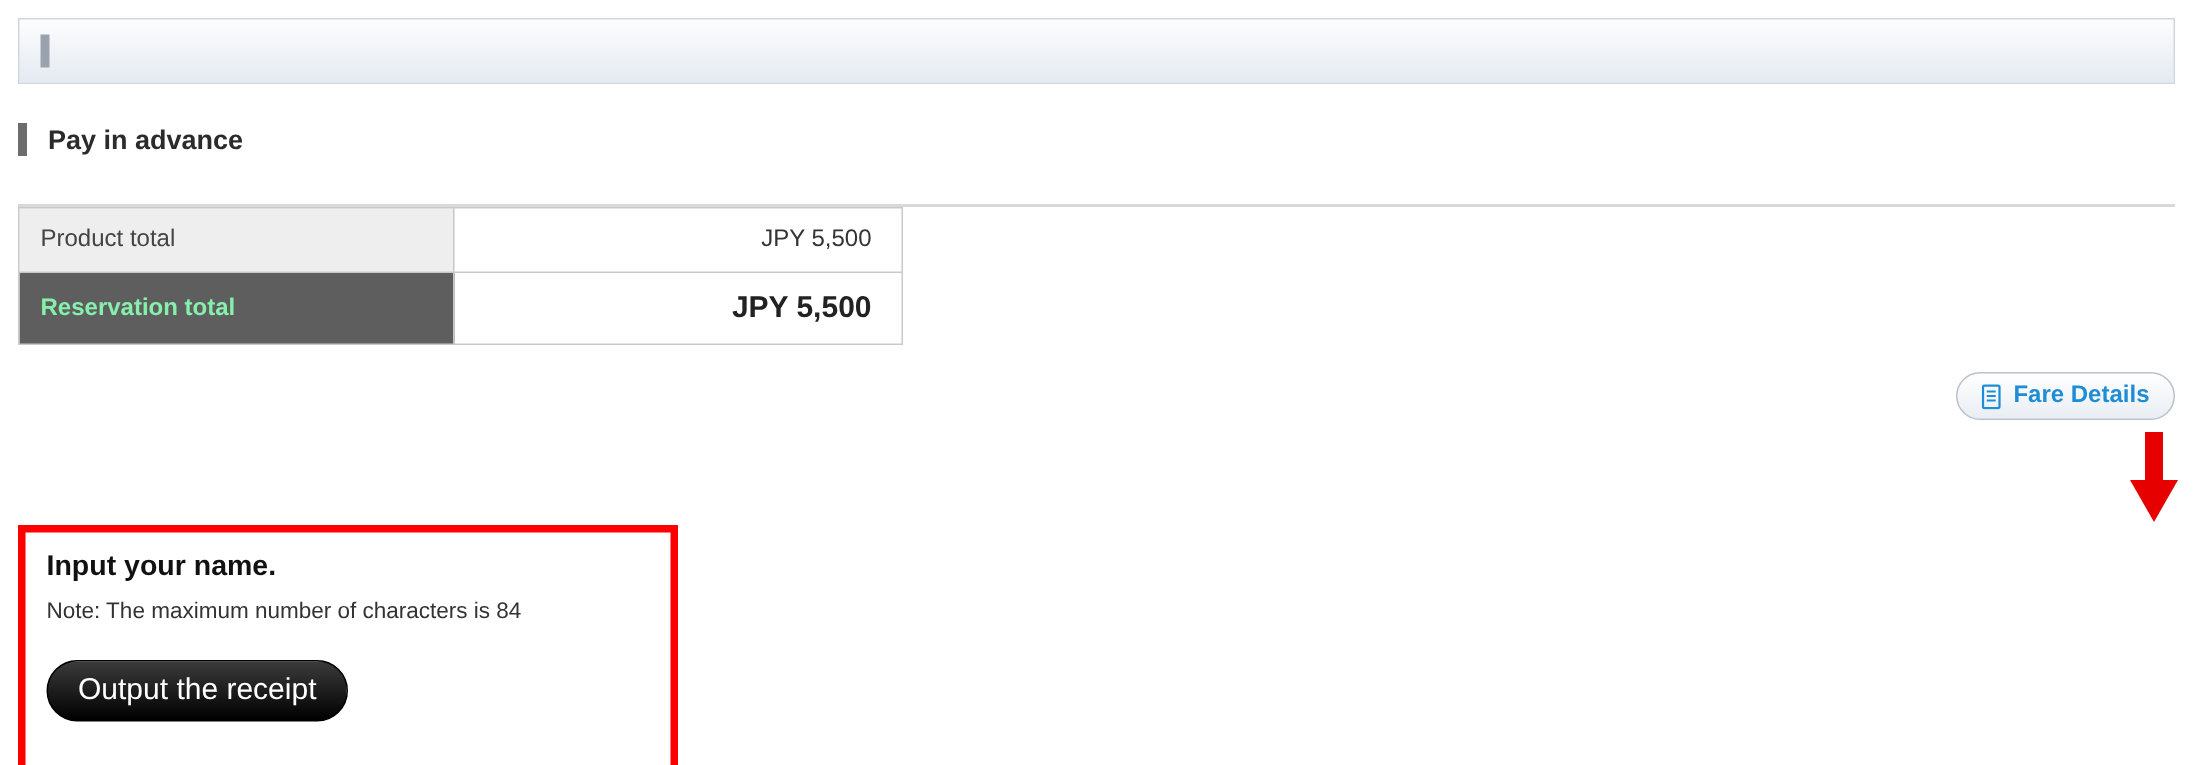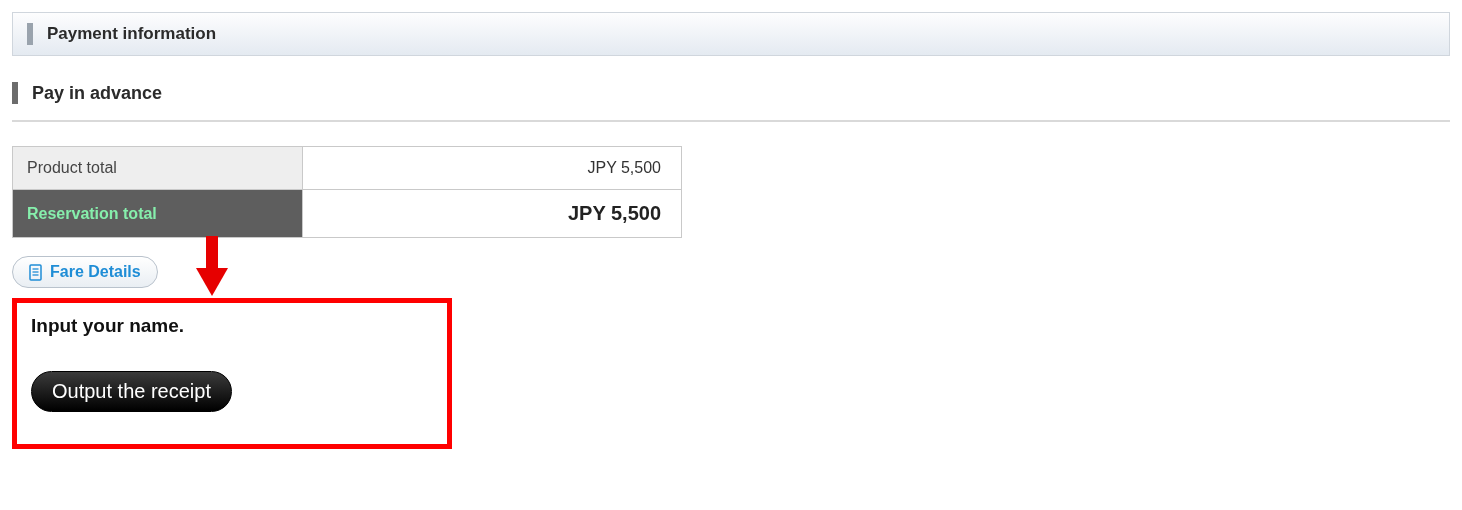--- a/index.html
+++ b/index.html
@@ -28,42 +28,41 @@
   }
   .section-bar .title {
     font-size: 17px;
     font-weight: bold;
     color: #2b2b2b;
   }
 
   
   .sub-title-wrap {
     margin-top: 26px;
-    padding-bottom: 16px;
+    padding-bottom: 32px;
     border-bottom: 2px solid #d9d9d9;
     display: flex;
     align-items: center;
   }
   .sub-title-wrap .accent {
     width: 6px;
     height: 22px;
     background: #6c6c6c;
     margin-right: 14px;
   }
   .sub-title-wrap .title {
     font-size: 18px;
     font-weight: bold;
     color: #2b2b2b;
   }
 
   
   .totals {
-    margin-top: 24px;
     border-collapse: collapse;
-    width: 670px;
+    width: 590px;
     padding-left: 40px;
   }
   .totals td {
     border: 1px solid #c9c9c9;
     padding: 12px 14px;
     font-size: 16px;
   }
   .totals .label-pt {
     background: #eeeeee;
     color: #444;
@@ -83,22 +82,23 @@
     font-weight: bold;
     font-size: 20px;
     text-align: right;
     padding-right: 20px;
   }
 
   
   .fare-row {
     margin-top: 18px;
     display: flex;
-    align-items: flex-start;
+    align-items: flex-end;
     gap: 28px;
+    flex-direction: column;
   }
   .fare-btn {
     display: inline-flex;
     align-items: center;
     gap: 6px;
     background: linear-gradient(#ffffff, #e9eef3);
     border: 1px solid #b9c2cc;
     border-radius: 16px;
     padding: 6px 16px;
     font-size: 16px;
@@ -152,21 +152,20 @@
     padding: 8px 20px;
     font-size: 20px;
     cursor: pointer;
   }
 </style>
 </head>
 <body>
 
 <div class="section-bar">
   <div class="accent"></div>
-  <div class="title">Payment information</div>
 </div>
 
 <div class="sub-title-wrap">
   <div class="accent"></div>
   <div class="title">Pay in advance</div>
 </div>
 
 <table class="totals">
   <tbody>
       <tr>
@@ -196,14 +195,15 @@
   <div class="red-arrow">
     <svg width="32" height="62" viewBox="0 0 32 62">
       <rect x="10" y="0" width="12" height="34" fill="#e60000"></rect>
       <polygon points="0,32 32,32 16,60" fill="#e60000"></polygon>
     </svg>
   </div>
 </div>
 
 <div class="receipt-box">
   <div class="prompt">Input your name.</div>
+  <div class="note">Note: The maximum number of characters is 84</div>
   <button class="output-btn">Output the receipt</button>
 </div>
 
 </body></html>

